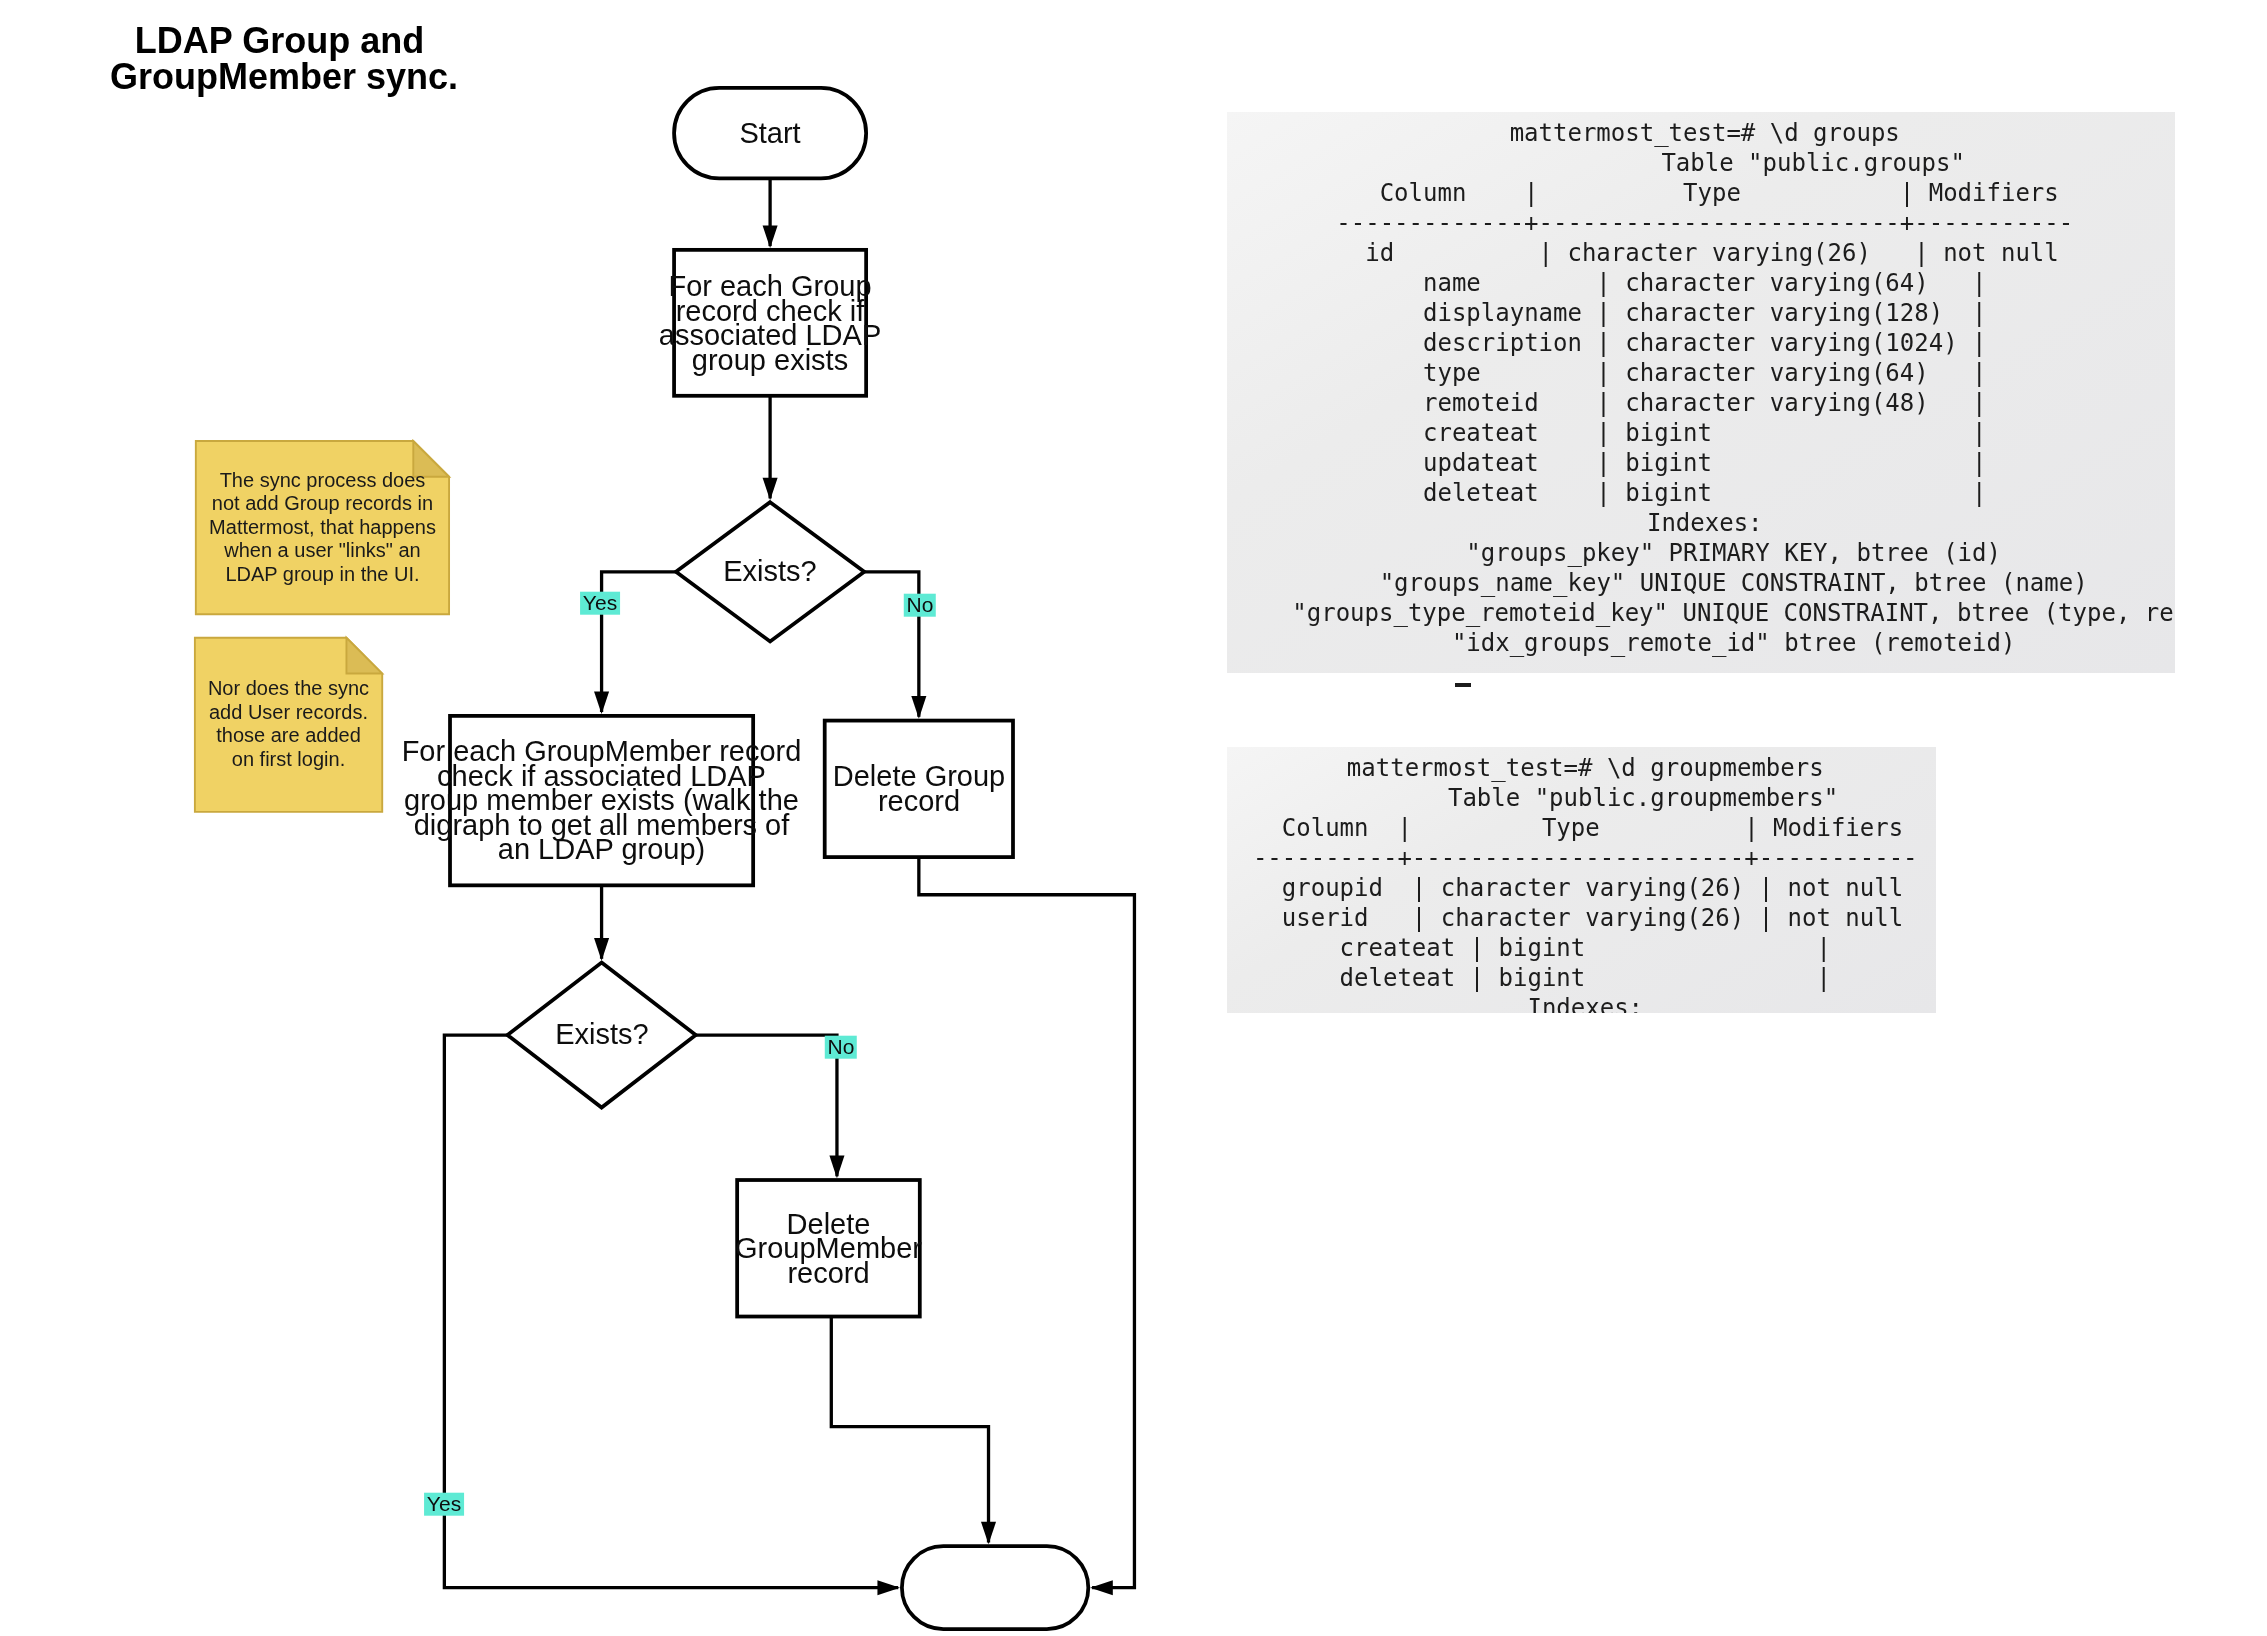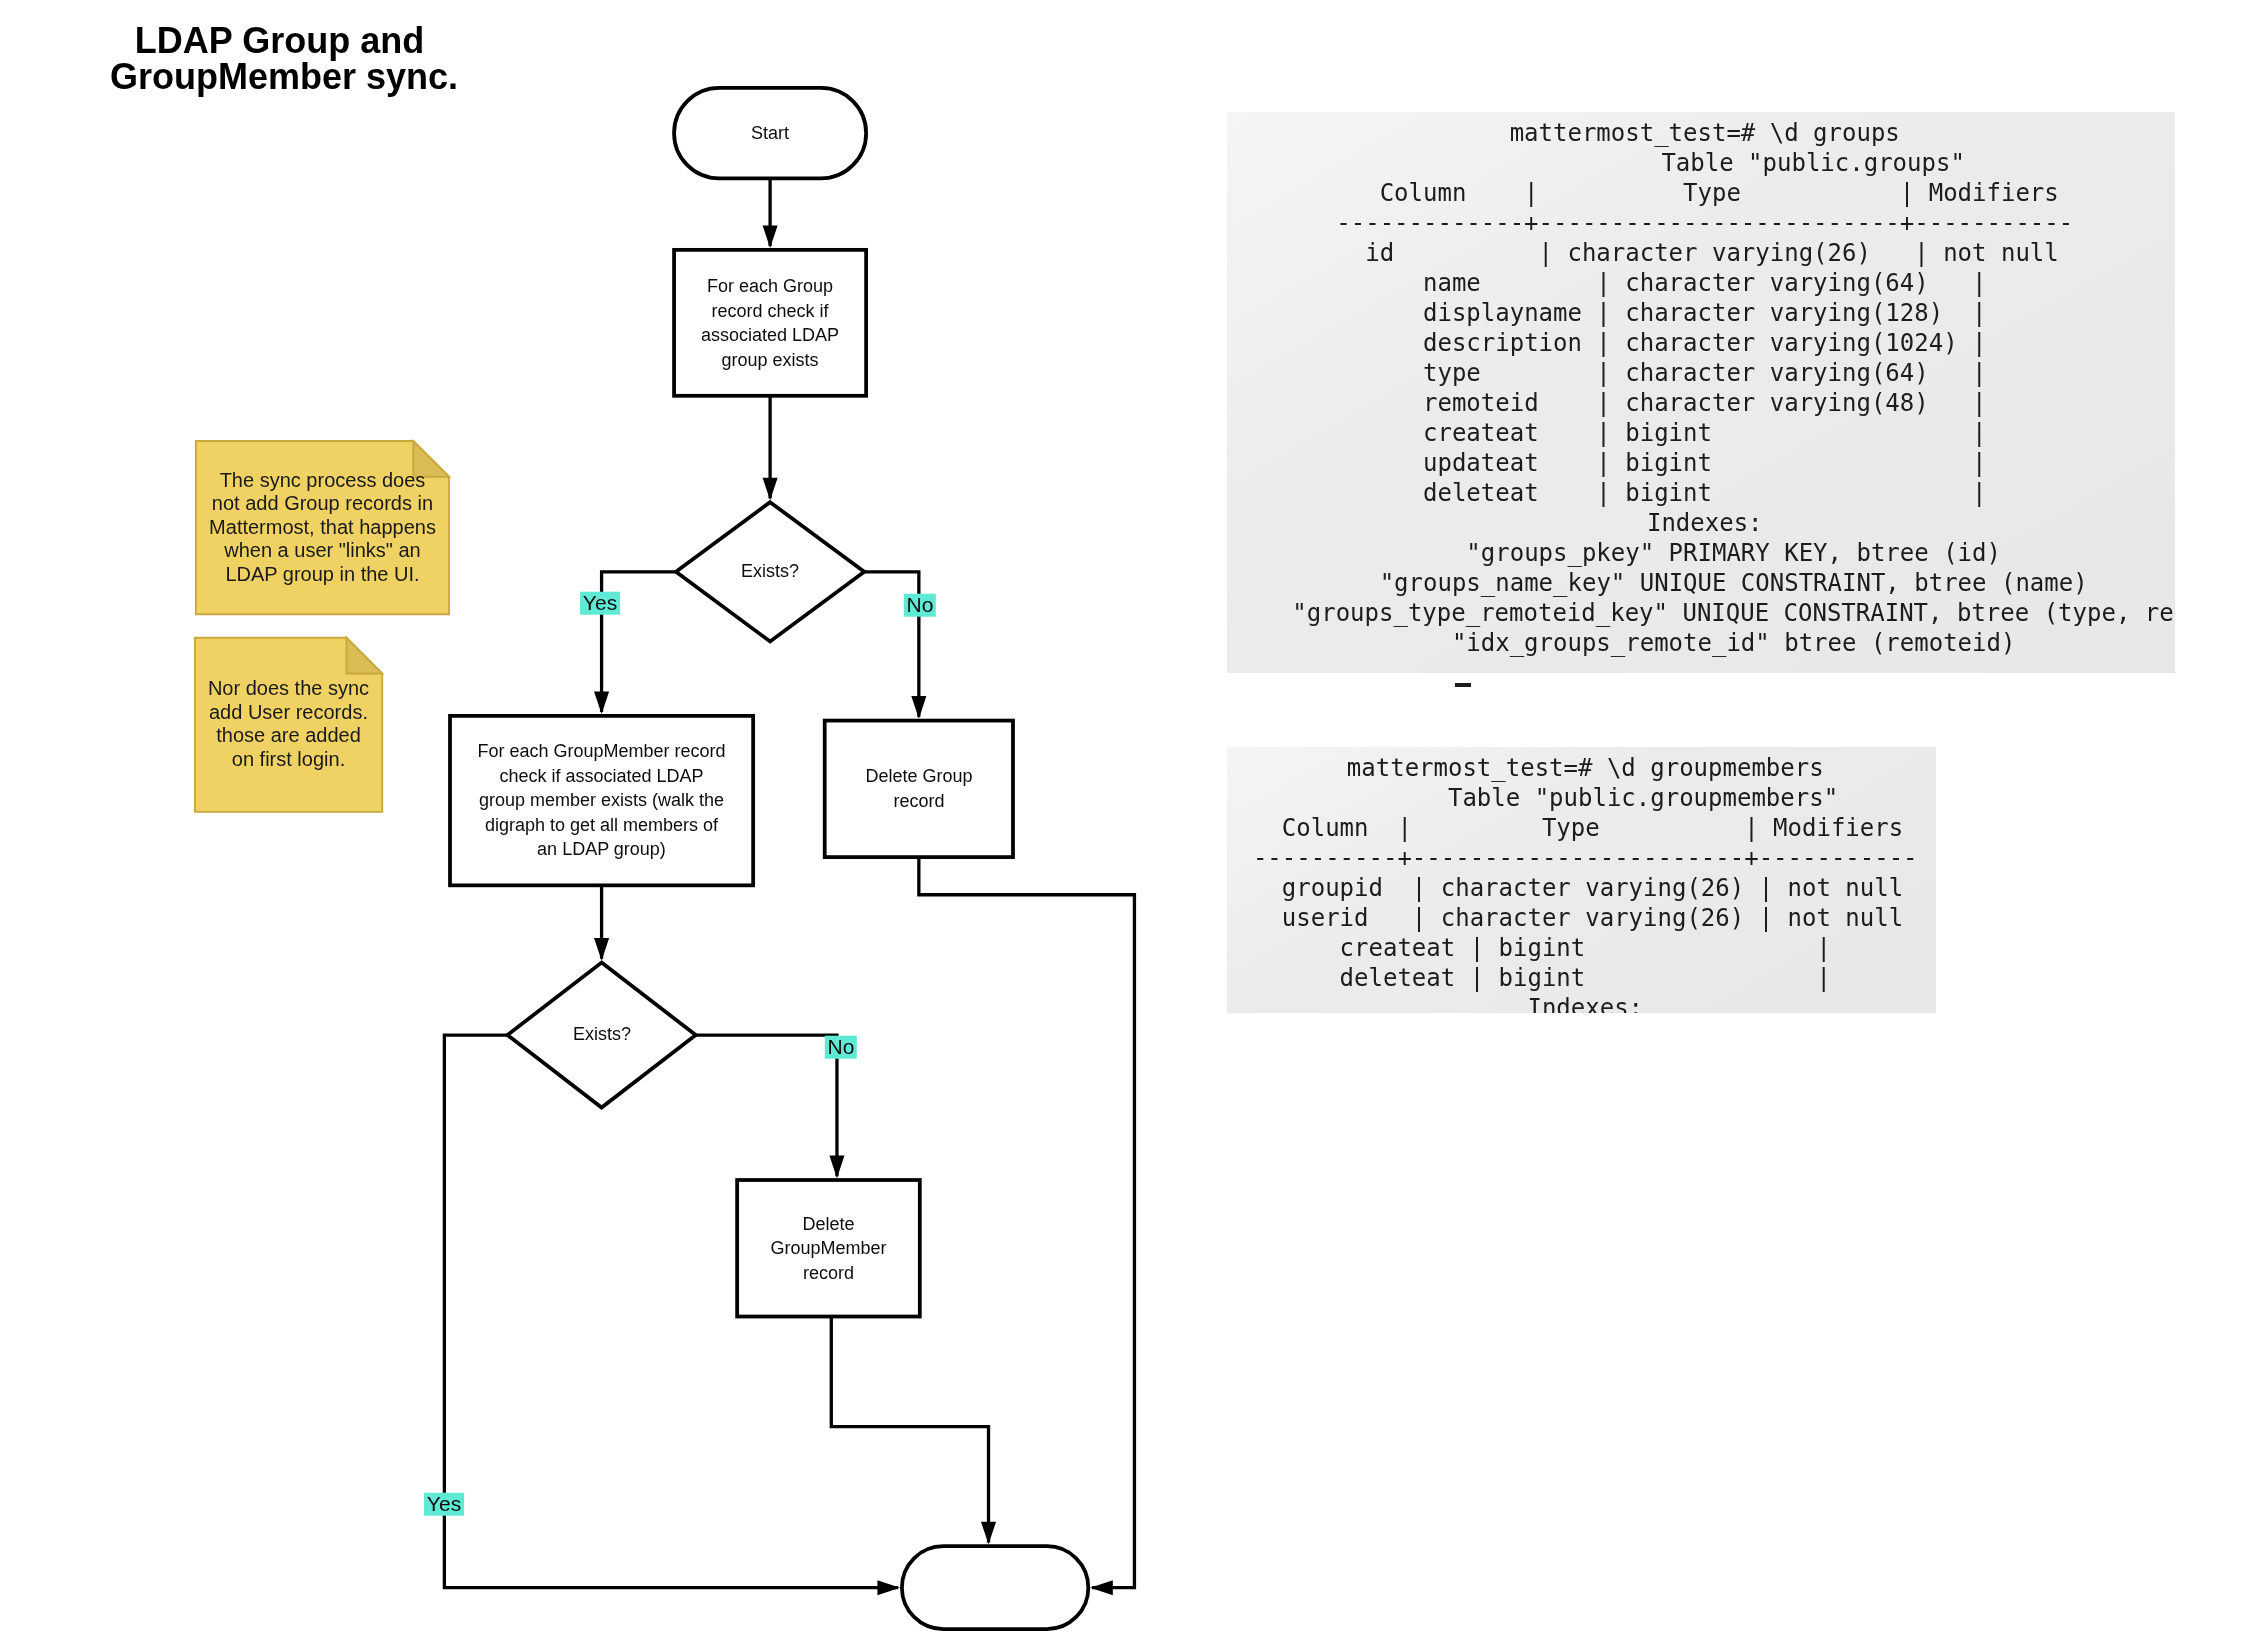--- a/index.html
+++ b/index.html
@@ -1,21 +1,21 @@
 <!DOCTYPE html>
 <html style="--line: #000000; --note_fill: #F0D264; --note_fold: #DBBC55; --note_stroke: #C9A83E; --terminal_bg: #ECECEC;font-size:15px"><head>
 <meta charset="utf-8">
 <style>
   html,body{margin:0;padding:0;background:#fff;}
   .canvas{position:relative;width:2267px;height:1637px;background:#fff;overflow:hidden;
           font-family:"Liberation Sans", sans-serif;color:#000;}
   svg.layer{position:absolute;left:0;top:0;}
   
   .node-label{position:absolute;display:flex;align-items:center;justify-content:center;
-              text-align:center;font-size:18px;line-height:24.5px;white-space:pre;color:#0d0d0d;}
+              text-align:center;font-size:29px;line-height:24.5px;white-space:pre;color:#0d0d0d;}
   .edge-label{position:absolute;transform:translate(-50%,-50%);background:#5eead4;
               padding:0 2.8px;font-size:21px;line-height:22.6px;color:#0d0d0d;}
   .page-title{position:absolute;left:110px;top:22.6px;width:339px;text-align:center;
               font-size:36px;line-height:36px;font-weight:bold;white-space:pre;color:#000;}
   .note-text{position:absolute;display:flex;align-items:center;justify-content:center;
              text-align:center;font-size:20px;line-height:23.5px;white-space:pre;color:#1a1a1a;}
   
   .terminal{position:absolute;background:linear-gradient(150deg,#f5f5f5 0%,#ececec 35%,#e7e7e9 100%);
             font-family:"DejaVu Sans Mono", monospace;font-size:24px;line-height:30px;
             color:#1c1c1c;white-space:pre;padding:5.6px 0 0 7.5px;box-sizing:border-box;overflow:hidden;text-align:center;}

